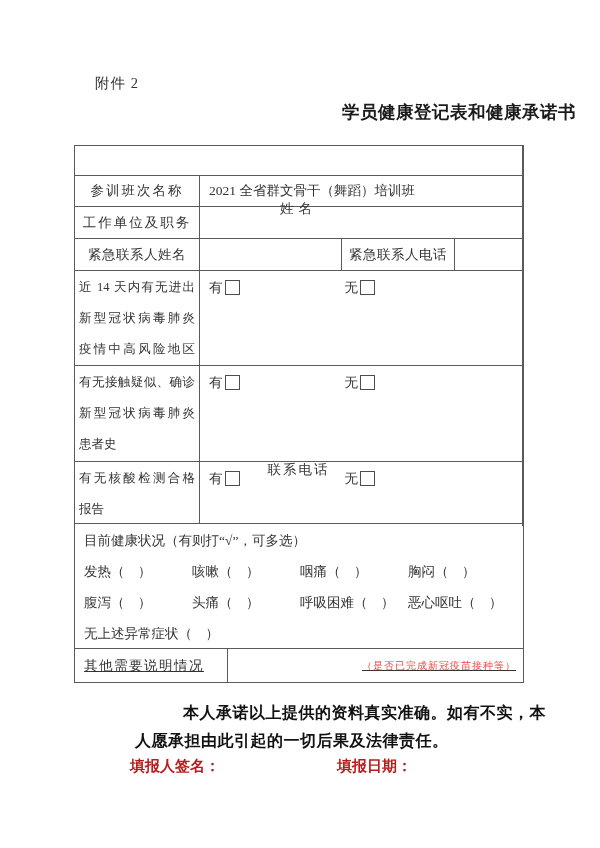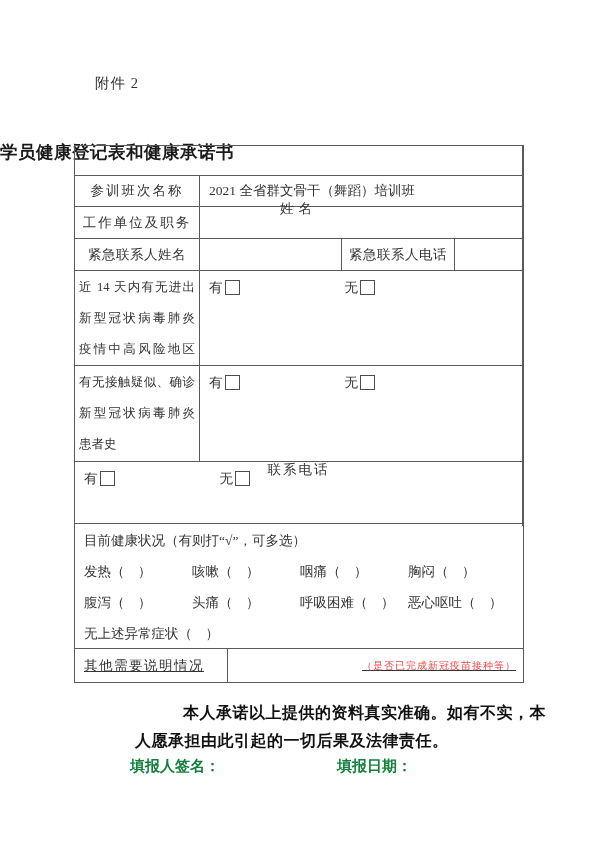--- a/index.html
+++ b/index.html
@@ -1,21 +1,21 @@
 <!DOCTYPE html>
 <html><head>
 <meta charset="utf-8">
 <style>
   * { margin: 0; padding: 0; box-sizing: border-box; }
   html, body { width: 600px; height: 848px; background: #ffffff; }
   body { position: relative; font-family: "Liberation Serif", serif; color: #333333; }
 
   .attachment { position: absolute; left: 95px; top: 74px; font-size: 14.5px; letter-spacing: 1px; }
-  .doc-title { position: absolute; left: 0; top: 100px; width: 576px; text-align: left;
-               font-size: 17.5px; font-weight: bold; color: #1a1a1a; letter-spacing: 0.5px; margin-top: 40px; }
+  .doc-title { position: absolute; left: 0; top: 100px; width: 576px; text-align: right;
+               font-size: 17.5px; font-weight: bold; color: #1a1a1a; letter-spacing: 0.5px; }
 
   .health-table { position: absolute; left: 74px; top: 145px; width: 450px;
                   border: 1px solid #5a5a5a; font-size: 13.5px; }
   .trow { display: flex; border-bottom: 1px solid #5a5a5a; }
   .trow:last-child { border-bottom: none; }
   .tcell { border-right: 1px solid #5a5a5a; overflow: hidden; }
   .tcell:last-child { border-right: none; }
 
   .c-label { display: flex; align-items: center; justify-content: center; letter-spacing: 2px; }
   .c-label.wide { letter-spacing: 5px; }
@@ -48,21 +48,21 @@
                padding-right: 7px; color: #ef4444; font-size: 10px; letter-spacing: 1px; }
   .r9-label { justify-content: flex-start; padding-left: 9px; letter-spacing: 1.5px; }
 
   .statement { position: absolute; left: 88px; top: 699px; width: 412px;
                font-family: "Liberation Sans", sans-serif; font-weight: bold;
                font-size: 16px; line-height: 27.5px; color: #111111;
                text-indent: 3em; letter-spacing: 0.5px; margin-left: 47px; }
 
   .footer-line { position: absolute; left: 0; top: 757px; width: 600px; height: 20px;
                  font-family: "Liberation Sans", sans-serif; font-weight: bold;
-                 font-size: 15px; color: #15803d; }
+                 font-size: 15px; color: #b91c1c; }
   .signer { position: absolute; left: 130px; top: 0; }
   .date { position: absolute; left: 337px; top: 0; }
 </style>
 </head>
 <body>
 
 <div class="attachment">附件 2</div>
 <div class="doc-title">学员健康登记表和健康承诺书</div>
 
 <div class="health-table">
@@ -125,20 +125,24 @@
         </span>
         <span class="opt opt-no">
           <span>无</span>
           <span class="cb"></span>
         </span>
       </div>
     </div>
   </div>
 
   <div class="trow h62">
+    <div class="tcell w1 multiline-label">
+      <div class="label-line">有无核酸检测合格</div>
+      <div class="label-line plain">报告</div>
+    </div>
     <div class="tcell wmerge cbcell">
       <div class="cbline">
         <span class="opt">
           <span>有</span>
           <span class="cb"></span>
         </span>
         <span class="opt opt-no">
           <span>无</span>
           <span class="cb"></span>
         </span>

